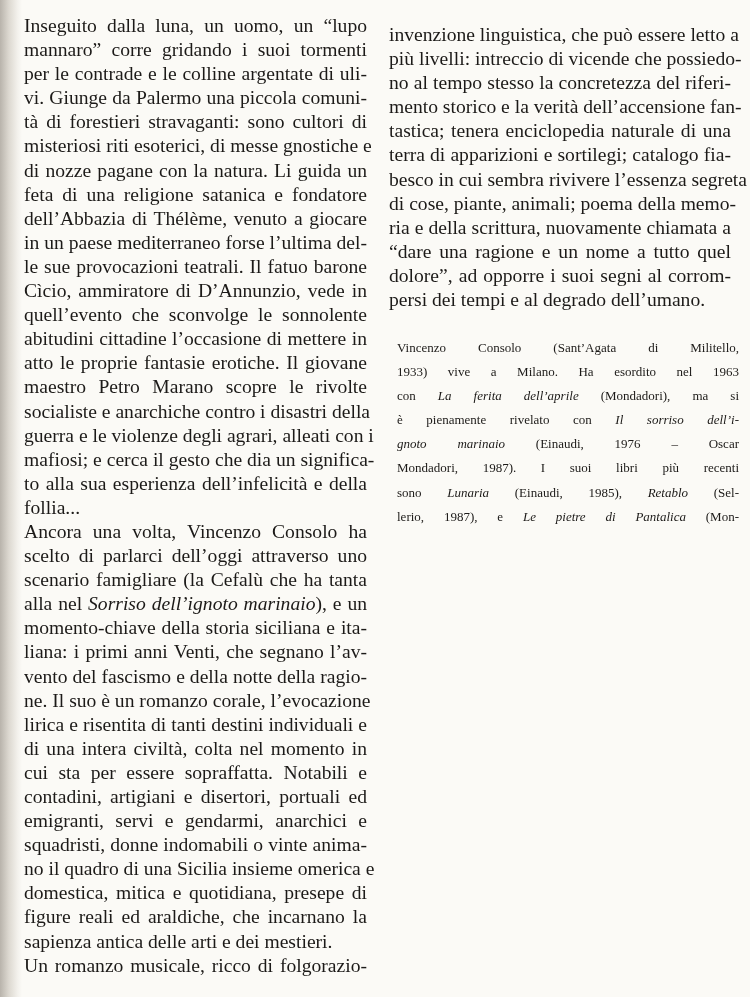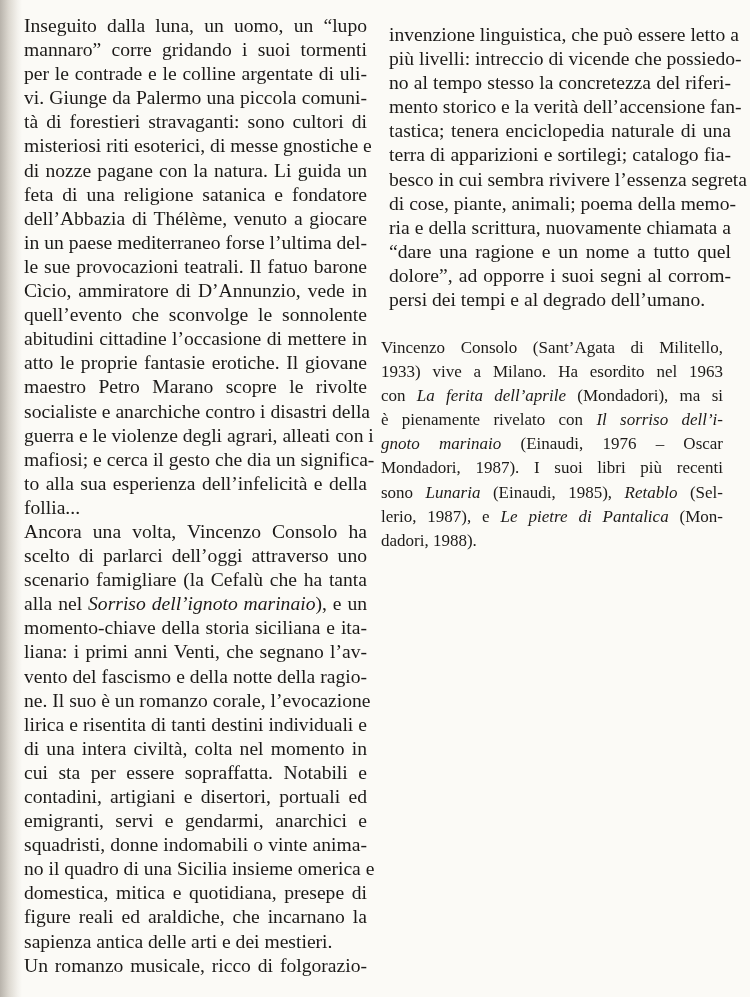--- a/index.html
+++ b/index.html
@@ -22,21 +22,21 @@
   .col-left { left: 24px; top: 14px; width: 343px; }
   .col-right { left: 389px; top: 3px; width: 342px; margin-top: 20px; }
   .line {
     display: block;
     text-align: justify;
     text-align-last: justify;
     white-space: nowrap;
     height: 24.1px;
   }
   .line.last { text-align-last: left; }
-  .bio { position: absolute; left: 381px; top: 336px; width: 342px; font-size: 17px; line-height: 24.1px; }
+  .bio { position: absolute; left: 397px; top: 336px; width: 342px; font-size: 13px; line-height: 24.1px; }
   i { }
 </style>
 </head>
 <body>
 
 <div class="page-shadow"></div>
 
 <div class="col col-left" id="left">
     <span class="line">Inseguito dalla luna, un uomo, un “lupo</span>
     <span class="line">mannaro” corre gridando i suoi tormenti</span>
@@ -95,14 +95,13 @@
   </div>
 <div class="bio" id="bio">
     <span class="line">Vincenzo Consolo (Sant’Agata di Militello,</span>
     <span class="line">1933) vive a Milano. Ha esordito nel 1963</span>
     <span class="line"><span>con </span><i>La ferita dell’aprile</i><span> (Mondadori), ma si</span></span>
     <span class="line"><span>è pienamente rivelato con </span><i>Il sorriso dell’i-</i></span>
     <span class="line"><i>gnoto marinaio</i><span> (Einaudi, 1976 – Oscar</span></span>
     <span class="line">Mondadori, 1987). I suoi libri più recenti</span>
     <span class="line"><span>sono </span><i>Lunaria</i><span> (Einaudi, 1985), </span><i>Retablo</i><span> (Sel-</span></span>
     <span class="line"><span>lerio, 1987), e </span><i>Le pietre di Pantalica</i><span> (Mon-</span></span>
-    <span class="line last">dadori, 1988).</span>
   </div>
 
 </body></html>

